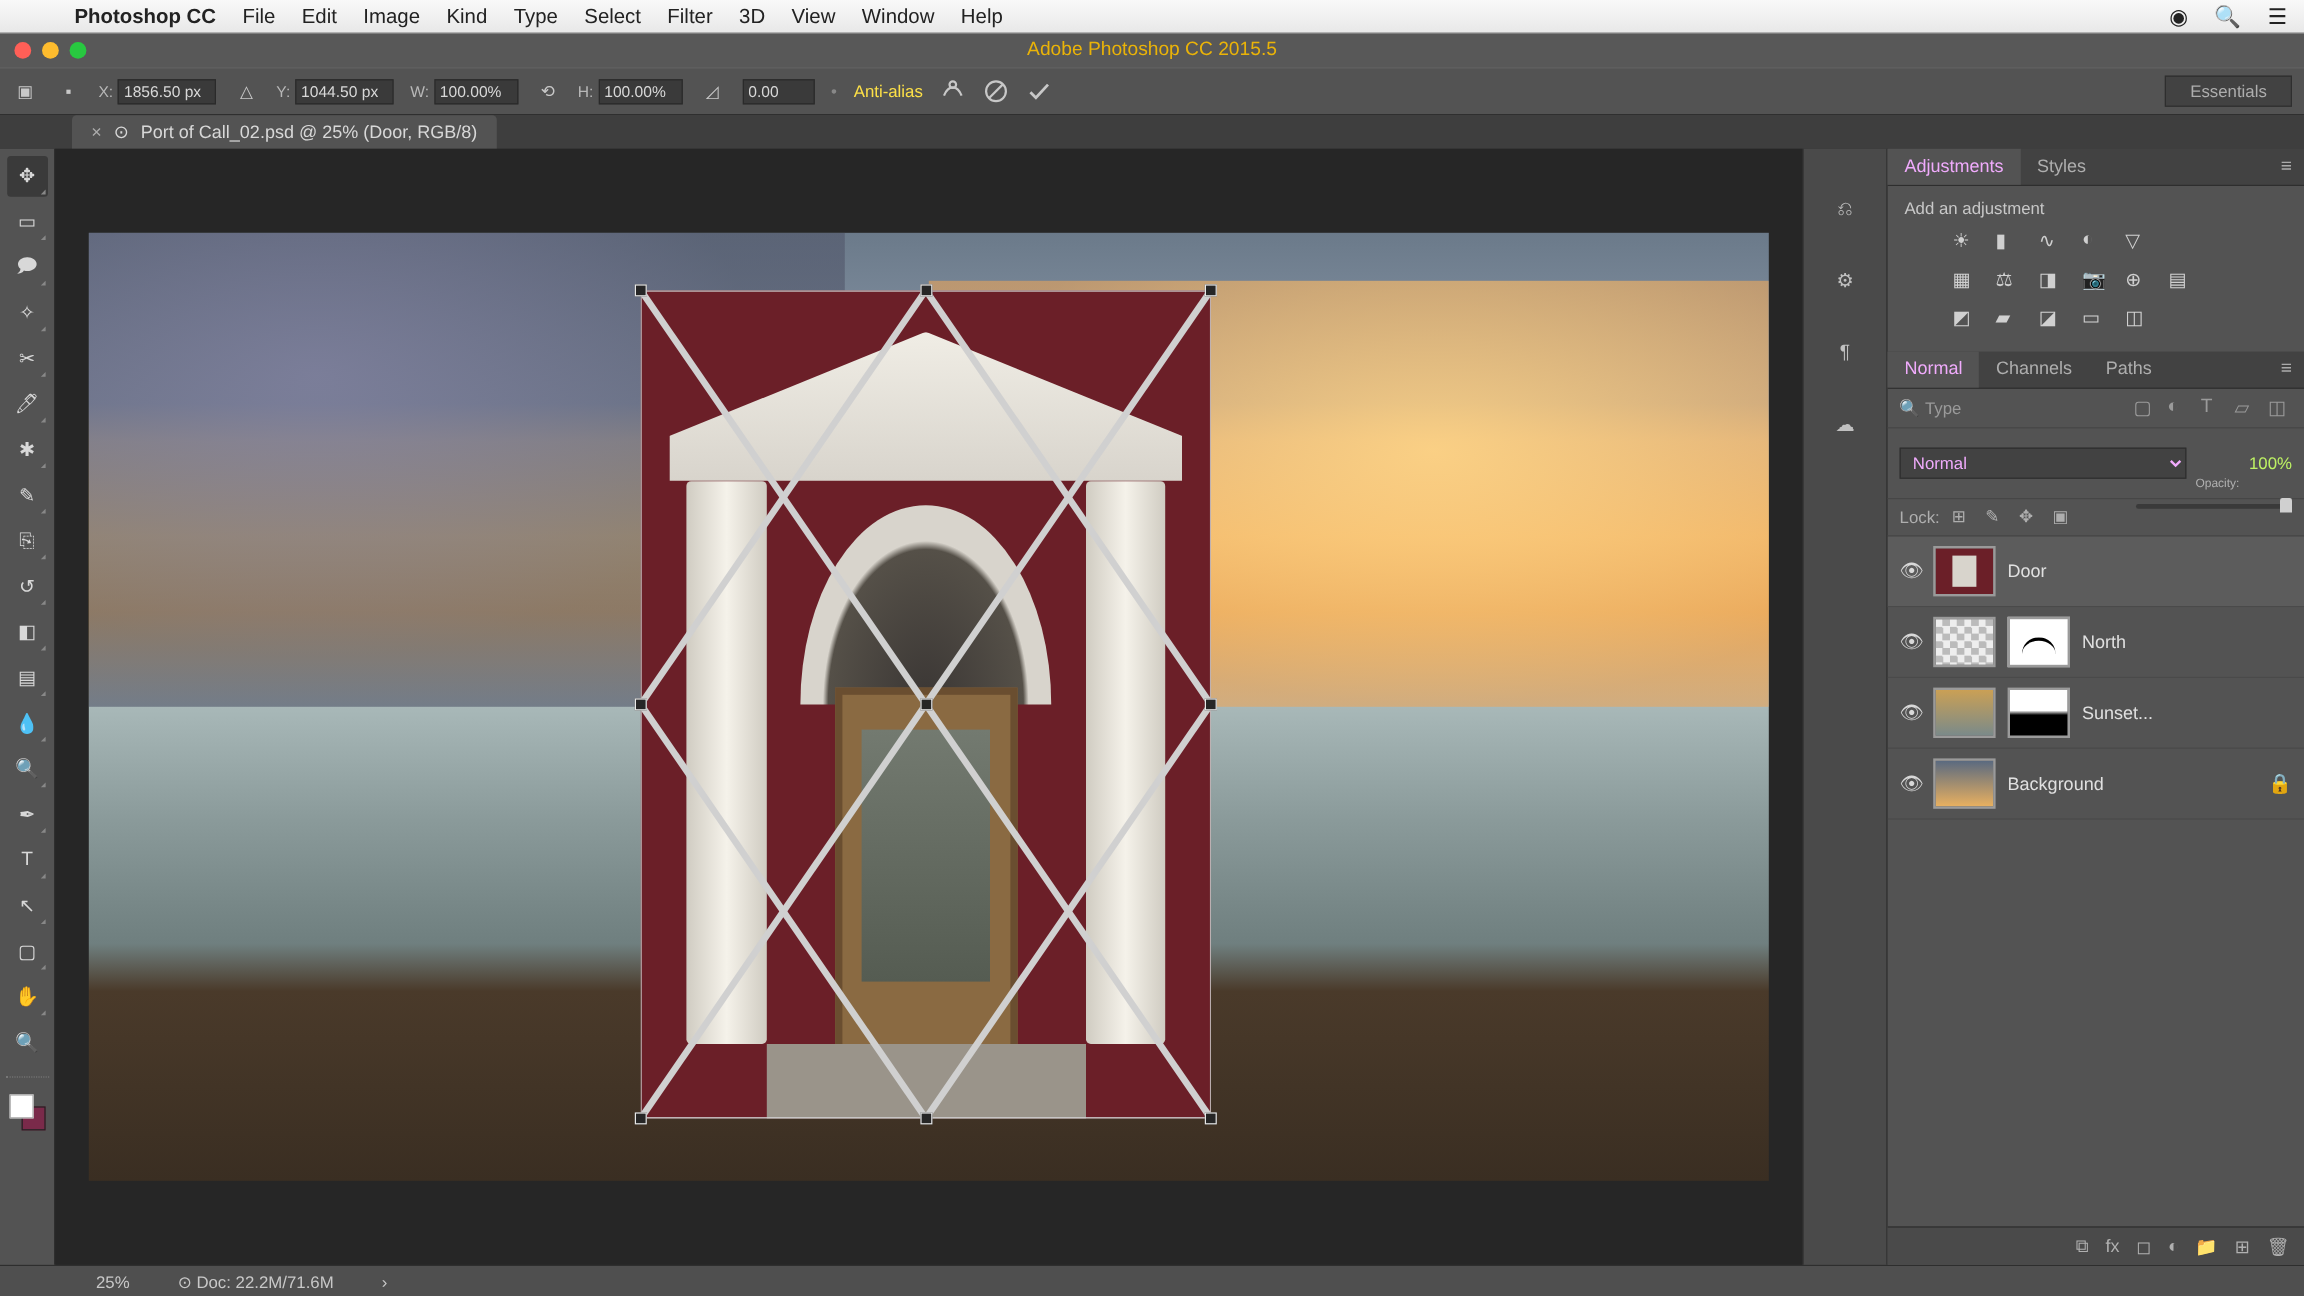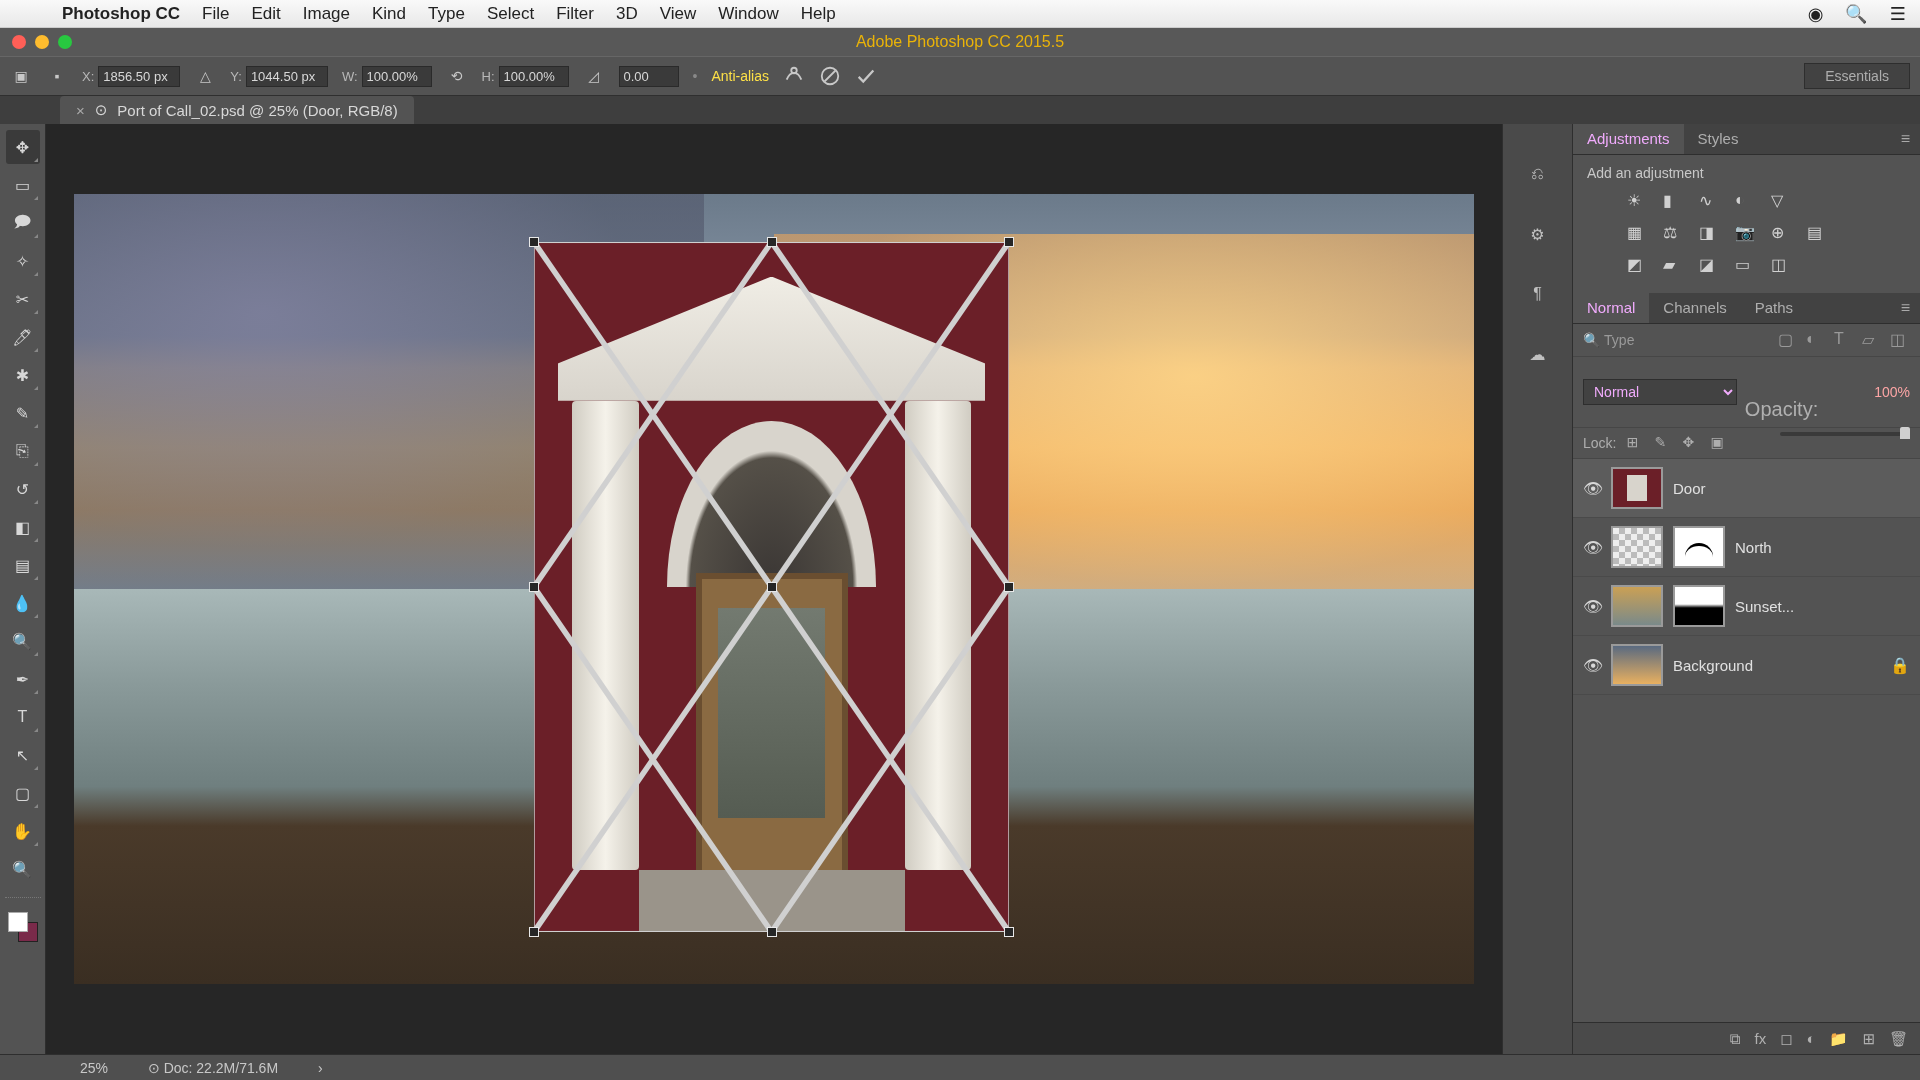--- a/index.html
+++ b/index.html
@@ -80,22 +80,22 @@
 .adj-row { display: flex; gap: 14px; margin: 10px 0 0 40px; }
 .adj-icon { width: 22px; height: 22px; color: #d0d0d0; }
 
 .layers-body { flex: 1; display: flex; flex-direction: column; }
 .layer-filter-row { display: flex; align-items: center; padding: 6px 10px; gap: 8px; border-bottom: 1px solid #464646; }
 .layer-filter-row .search { color: #9a9a9a; font-size: 14px; }
 .layer-filter-row .flt { width: 20px; height: 20px; color: #9a9a9a; }
 .layer-filter-row .gap { flex: 1; }
 .blend-row { display: flex; align-items: center; padding: 6px 10px; gap: 8px; border-bottom: 1px solid #464646; }
 .blend-select { flex: 1; background: #424242; border: 1px solid #2e2e2e; color: #f0abfc; padding: 3px 6px; font-size: 14px; }
-.opacity-lbl { color: #b0b0b0; font-size: 20px; margin-top: 35px; }
-.opacity-val { color: #fca5a5; font-size: 14px; margin-left: 48px; }
+.opacity-lbl { color: #b0b0b0; font-size: 10px; margin-top: 35px; }
+.opacity-val { color: #bef264; font-size: 14px; }
 .lock-row { display: flex; align-items: center; padding: 6px 10px; gap: 10px; border-bottom: 1px solid #464646; color: #aeaeae; font-size: 14px; position: relative; }
 .lock-row .li { width: 18px; height: 18px; color: #aeaeae; }
 .lock-row .slider-track { position: absolute; right: 10px; top: 4px; width: 130px; height: 4px; background: #3a3a3a; border-radius: 2px; }
 .lock-row .slider-thumb { position: absolute; right: 10px; top: -1px; width: 10px; height: 12px; background: #d0d0d0; border-radius: 2px 2px 0 0; }
 .layers-list { flex: 1; overflow: auto; }
 .layer-row { display: flex; align-items: center; padding: 8px 10px; gap: 10px; border-bottom: 1px solid #4a4a4a; }
 .layer-row.selected { background: #5c5c5c; }
 .vis-eye { width: 18px; color: #d8d8d8; text-align: center; }
 .thumb { width: 52px; height: 42px; background: #777; border: 2px solid #9a9a9a; }
 .thumb.checker { background: repeating-conic-gradient(#bbb 0 25%, #eee 0 50%) 0 0/12px 12px; }

